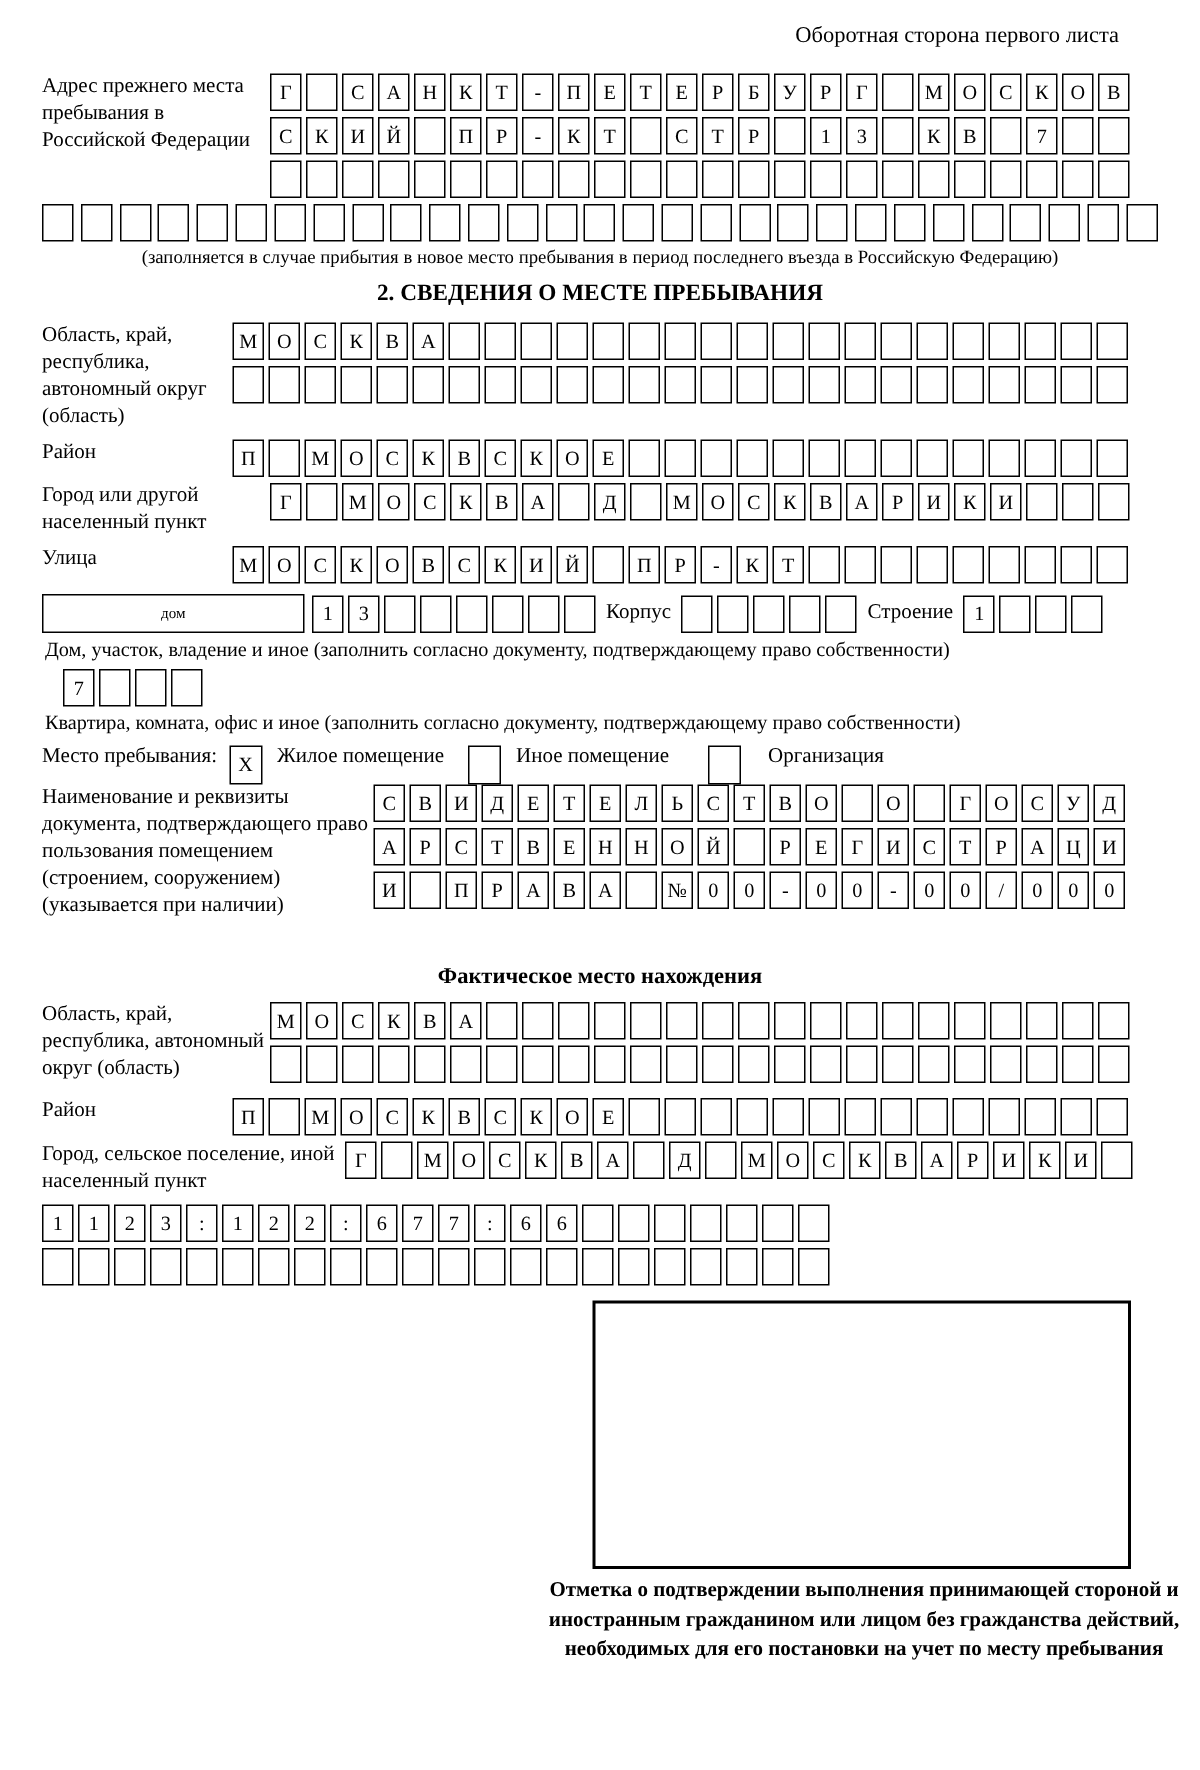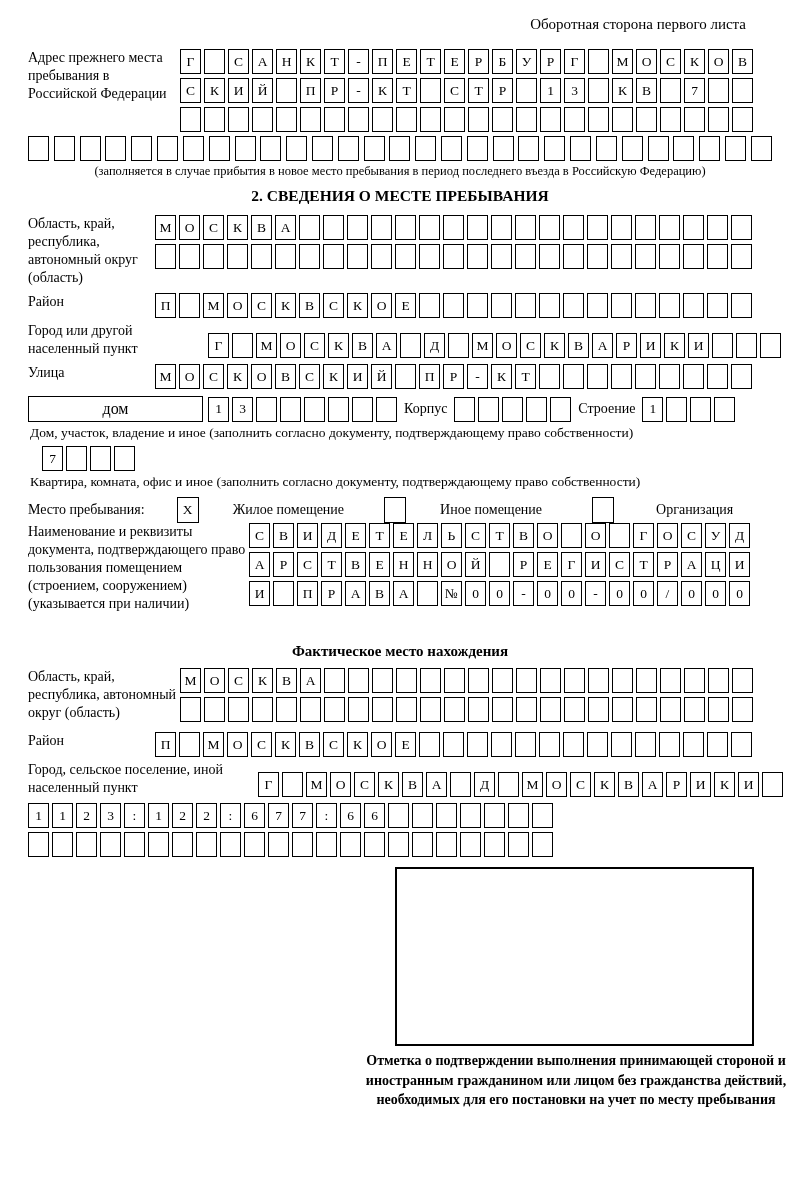--- a/index.html
+++ b/index.html
@@ -4,40 +4,40 @@
 <style>
   html,body{margin:0;padding:0;background:#fff;}
   .page{
     width:800px;height:1180px;box-sizing:border-box;
     padding:16px 28px 12px 28px;overflow:hidden;
     font-family:"Liberation Serif", "DejaVu Serif", serif;
     color:#000;background:#fff;position:relative;
   }
   .header{text-align:right;font-size:15px;padding-right:26px;margin-bottom:16px;}
   .frow{display:flex;align-items:flex-start;}
-  .frow.vcenter{align-items:flex-end;gap:28px;}
+  .frow.vcenter{align-items:flex-start;}
   .label{font-size:14px;line-height:18px;flex:none;}
   .w127{width:127px;} .w152{width:152px;} .w202{width:202px;} .w221{width:221px;}
   .cells{display:flex;gap:3px;margin-bottom:4px;}
   .cell{
     flex:none;width:19px;height:23px;border:1.5px solid #000;
     display:flex;align-items:center;justify-content:center;
     font-size:13.5px;line-height:1;
   }
   .cells.full{width:744px;justify-content:space-between;gap:0;margin-bottom:2px;}
   .note{font-size:12.5px;text-align:center;margin:3px 0 8px 0;}
   .sect-title{font-weight:bold;font-size:15.5px;text-align:center;margin:6px 0 10px 0;}
   .boxline{display:flex;align-items:center;margin:3px 0 3px 0;}
   .named-box{
     border:1.5px solid #000;height:24px;box-sizing:content-box;
-    display:flex;align-items:center;justify-content:center;font-size:16px;flex:none;
+    display:flex;align-items:center;justify-content:center;font-size:10px;flex:none;
   }
   .inline-label{font-size:14px;margin:0 7px;flex:none;}
   .small-cap{font-size:13.5px;margin:0 0 5px 2px;}
-  .mesto{display:flex;align-items:center;font-size:14px;margin-top:7px;gap:24px;}
+  .mesto{display:flex;font-size:14px;margin-top:7px;}
   .mesto .cell{width:20px;height:24px;}
   .subnote{font-size:13px;width:260px;margin-left:150px;text-align:center;margin-top:3px;margin-bottom:8px;}
   .fact-title{font-weight:bold;font-size:15px;text-align:center;margin:30px 0 8px 0;}
   .fact-note{font-size:13px;line-height:18px;text-align:center;}
   .fact-notes{margin-bottom:10px;}
   .stamp-box{width:355px;height:175px;border:2px solid #000;margin-left:367px;margin-top:6px;flex:none;}
   .stamp-cap{
     width:460px;margin-left:318px;margin-top:5px;text-align:center;
     font-weight:bold;font-size:14px;line-height:19.5px;
   }

